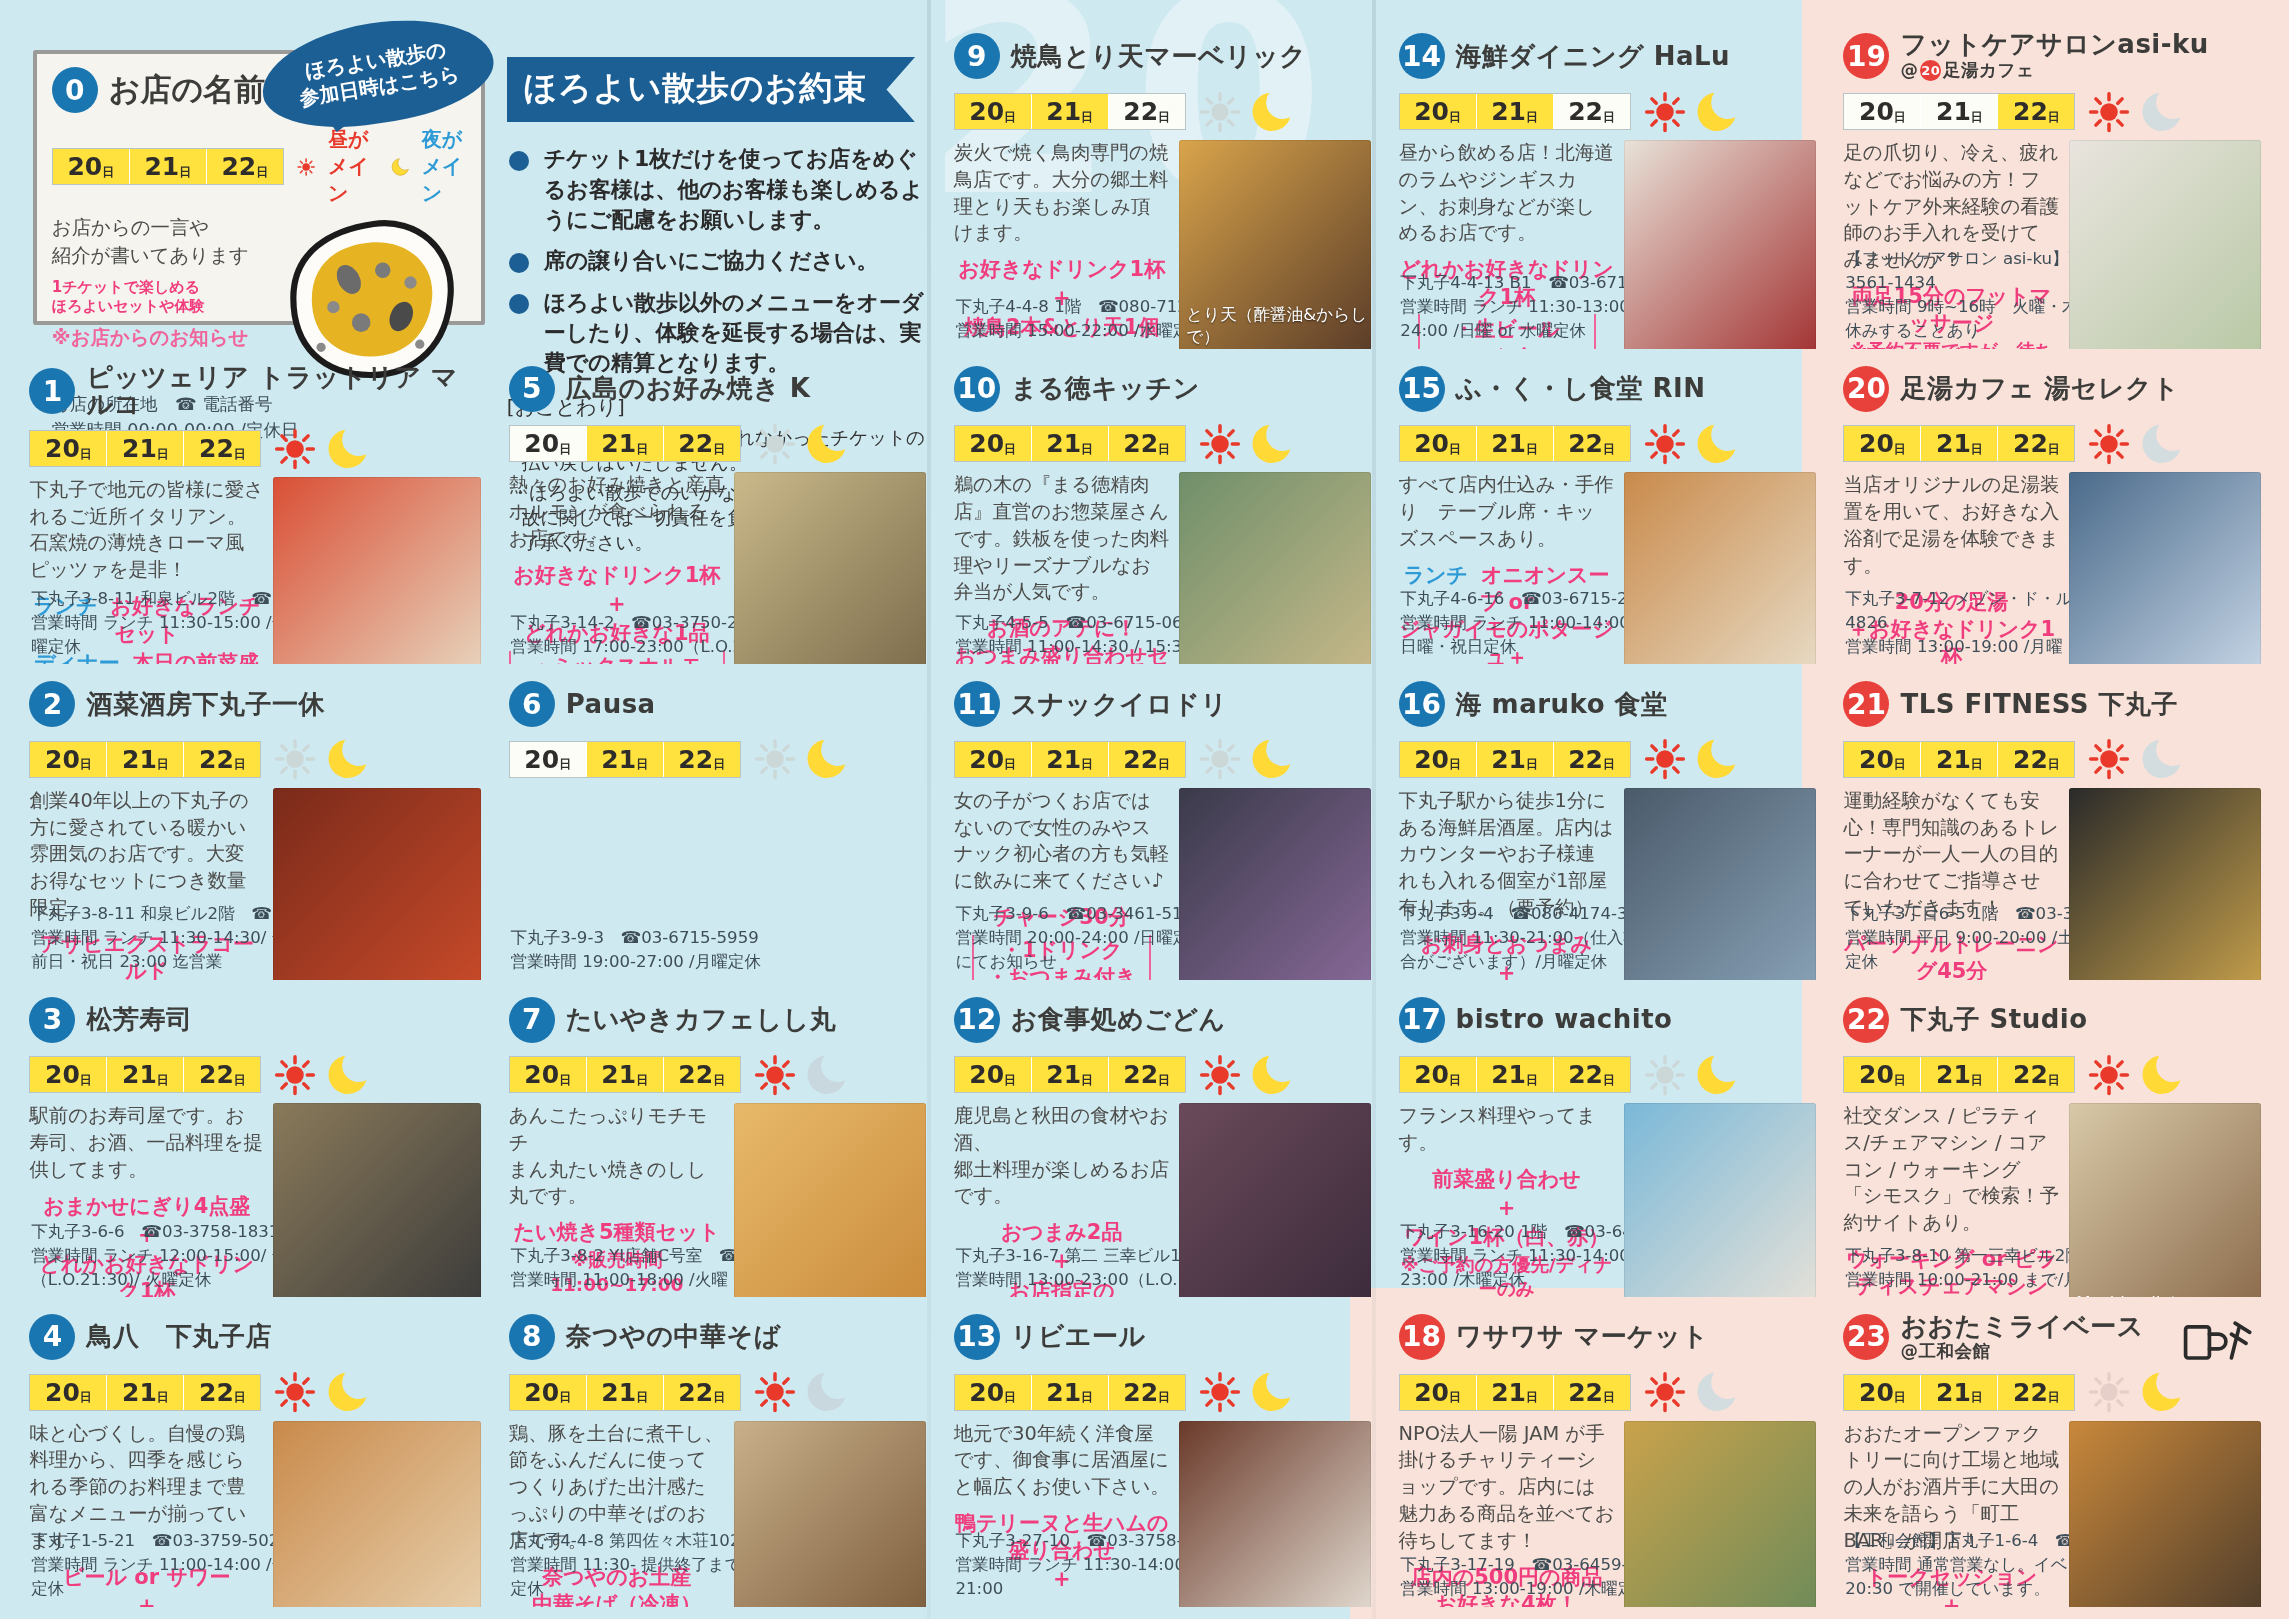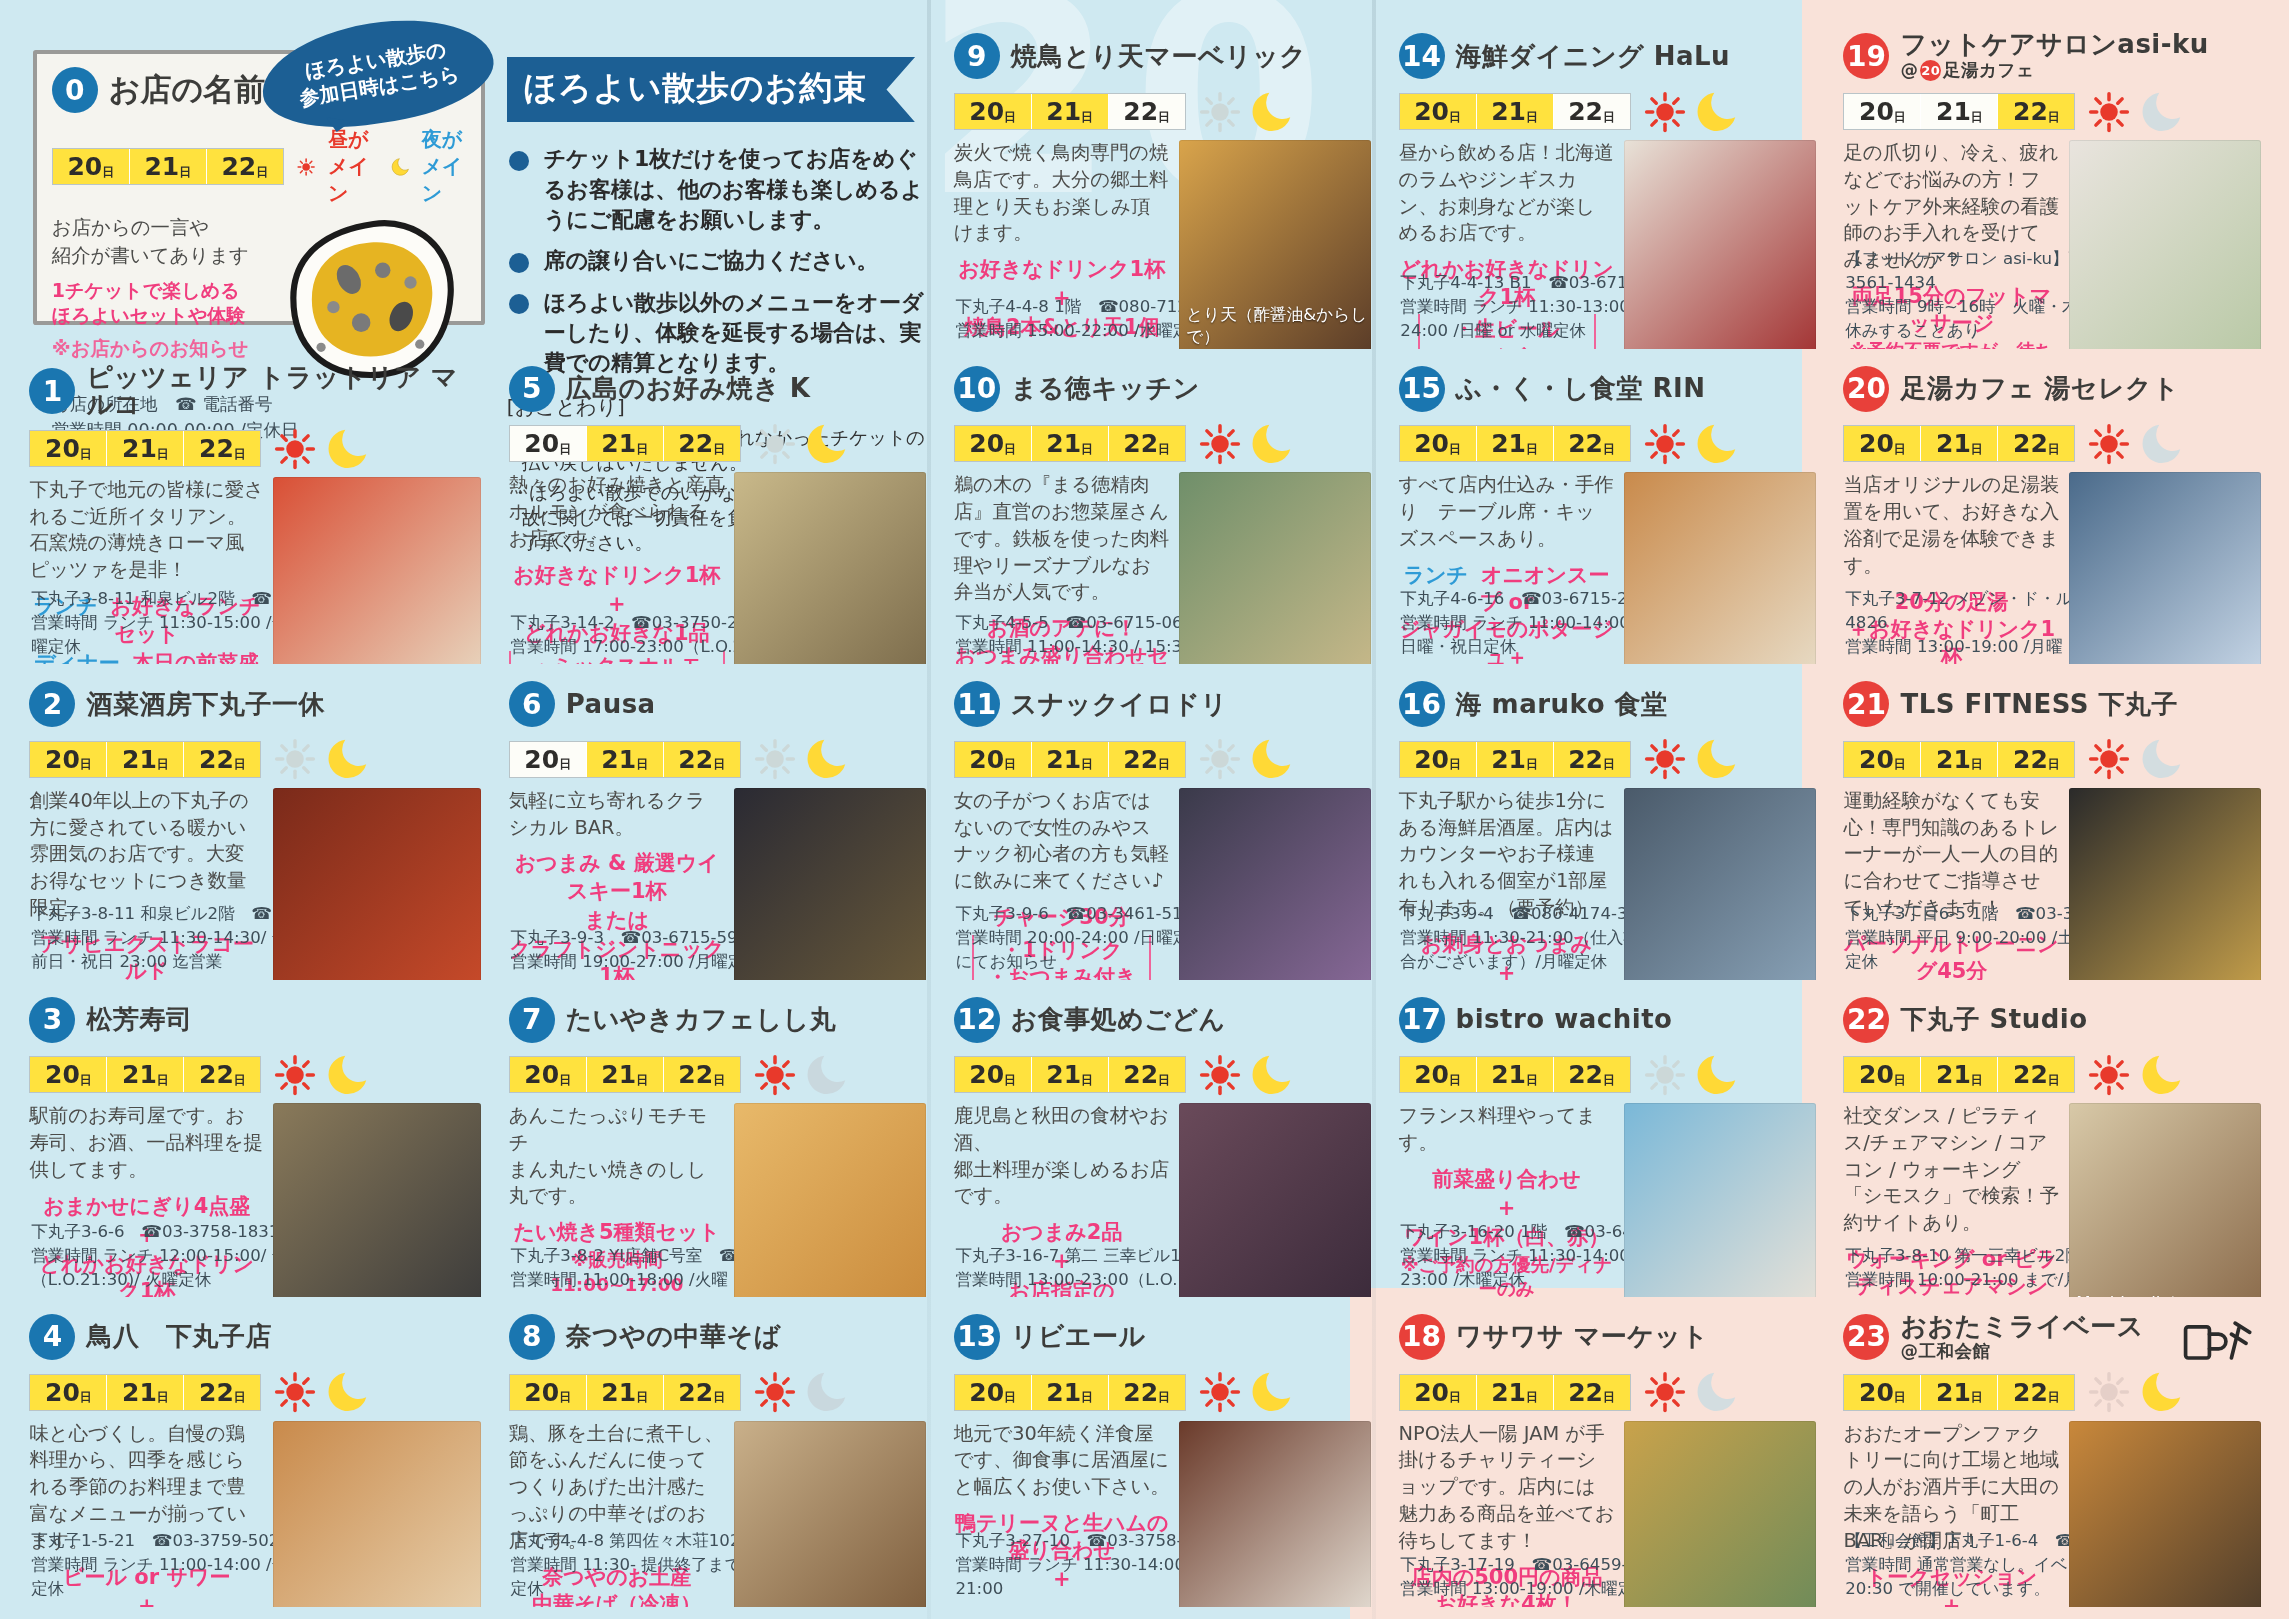--- a/index.html
+++ b/index.html
@@ -52,21 +52,21 @@
   .legend-card{position:relative;margin:26px 3.7px 24px 11px;background:#f5f4ef;border:4.6px solid #9a9a98;
                border-radius:2.8px;padding:13px 14.8px 9.2px;display:flex;flex-direction:column;}
   .legend-head{display:flex;align-items:center;gap:11px;}
   .legend-title{margin:0;font-size:31px;font-weight:700;}
   .legend-badges{display:flex;align-items:center;margin:13px 0 7.4px;}
   .legend-label-sun{font-size:20px;font-weight:800;color:#e8392b;margin:0 9.2px 0 3.7px;}
   .legend-label-moon{font-size:20px;font-weight:800;color:#2e9bd6;margin-left:3.7px;}
   .legend-body{display:flex;gap:7.4px;flex:1;}
   .legend-text{flex:1;}
   .legend-desc{margin:0;font-size:19.4px;color:#4c4c4a;line-height:1.4;}
-  .legend-pink{margin:9.2px 0 0;font-size:19px;font-weight:800;color:#f03d7e;line-height:1.3;white-space:pre-line;}
+  .legend-pink{margin:9.2px 0 0;font-size:15px;font-weight:800;color:#f03d7e;line-height:1.3;white-space:pre-line;}
   .legend-note{margin:7.4px 0 0;font-size:19.4px;font-weight:800;color:#f0649a;}
   .legend-foot{font-size:17.5px;color:#3e4e58;line-height:1.5;margin-top:5.5px;}
   .bubble{position:absolute;right:-13px;top:-31px;width:233px;height:100px;background:#1c5f94;color:#fff;
           border-radius:50% 50% 46% 46%/55% 55% 45% 45%;transform:rotate(-9deg);display:flex;flex-direction:column;
           align-items:center;justify-content:center;font-size:20px;font-weight:800;line-height:1.3;text-align:center;}
   .bubble::after{content:"";position:absolute;left:54px;bottom:-14.8px;border:13px solid transparent;
                  border-top-color:#1c5f94;transform:rotate(18deg);}
   
   .rules-box{padding:33px 5.5px 0 5.5px;}
   .rules-banner{display:inline-block;background:#1c5f94;color:#fff;font-size:33px;font-weight:700;
@@ -705,31 +705,20 @@
                 <line x1="9" y1="39" x2="14" y2="34"></line>
                 <line x1="34" y1="14" x2="39" y2="9"></line>
               </g>
               <circle cx="24" cy="24" r="10" fill="currentColor"></circle>
             </svg>
         <svg class="icon moon on" viewBox="0 0 48 48">
               <path fill="currentColor" d="M22 2 A22 22 0 1 0 46 30 A19 19 0 0 1 22 2 Z"></path>
             </svg>
       </span>
     </div>
-    <div class="body">
-      <div class="text-col">
-        <p class="desc">気軽に立ち寄れるクラシカル BAR。</p>
-        <div class="offers">
-              <div class="offer-line">おつまみ &amp; 厳選ウイスキー1杯</div>
-              <div class="offer-line">または</div>
-              <div class="offer-line">クラフトジントニック1杯</div>
-            </div>
-      </div>
-      <div class="photo" style="background: linear-gradient(135deg, rgb(42, 42, 51), rgb(106, 90, 58));"></div>
-    </div>
     <div class="foot">
       <div>下丸子3-9-3　☎03-6715-5959</div>
       <div>営業時間 19:00-27:00 /月曜定休</div>
     </div>
   </section>
       <section class="card">
 
     <div class="card-head">
       <div class="num-circle">11</div>
       <h2 class="shop-name"><span>スナックイロドリ</span></h2>

